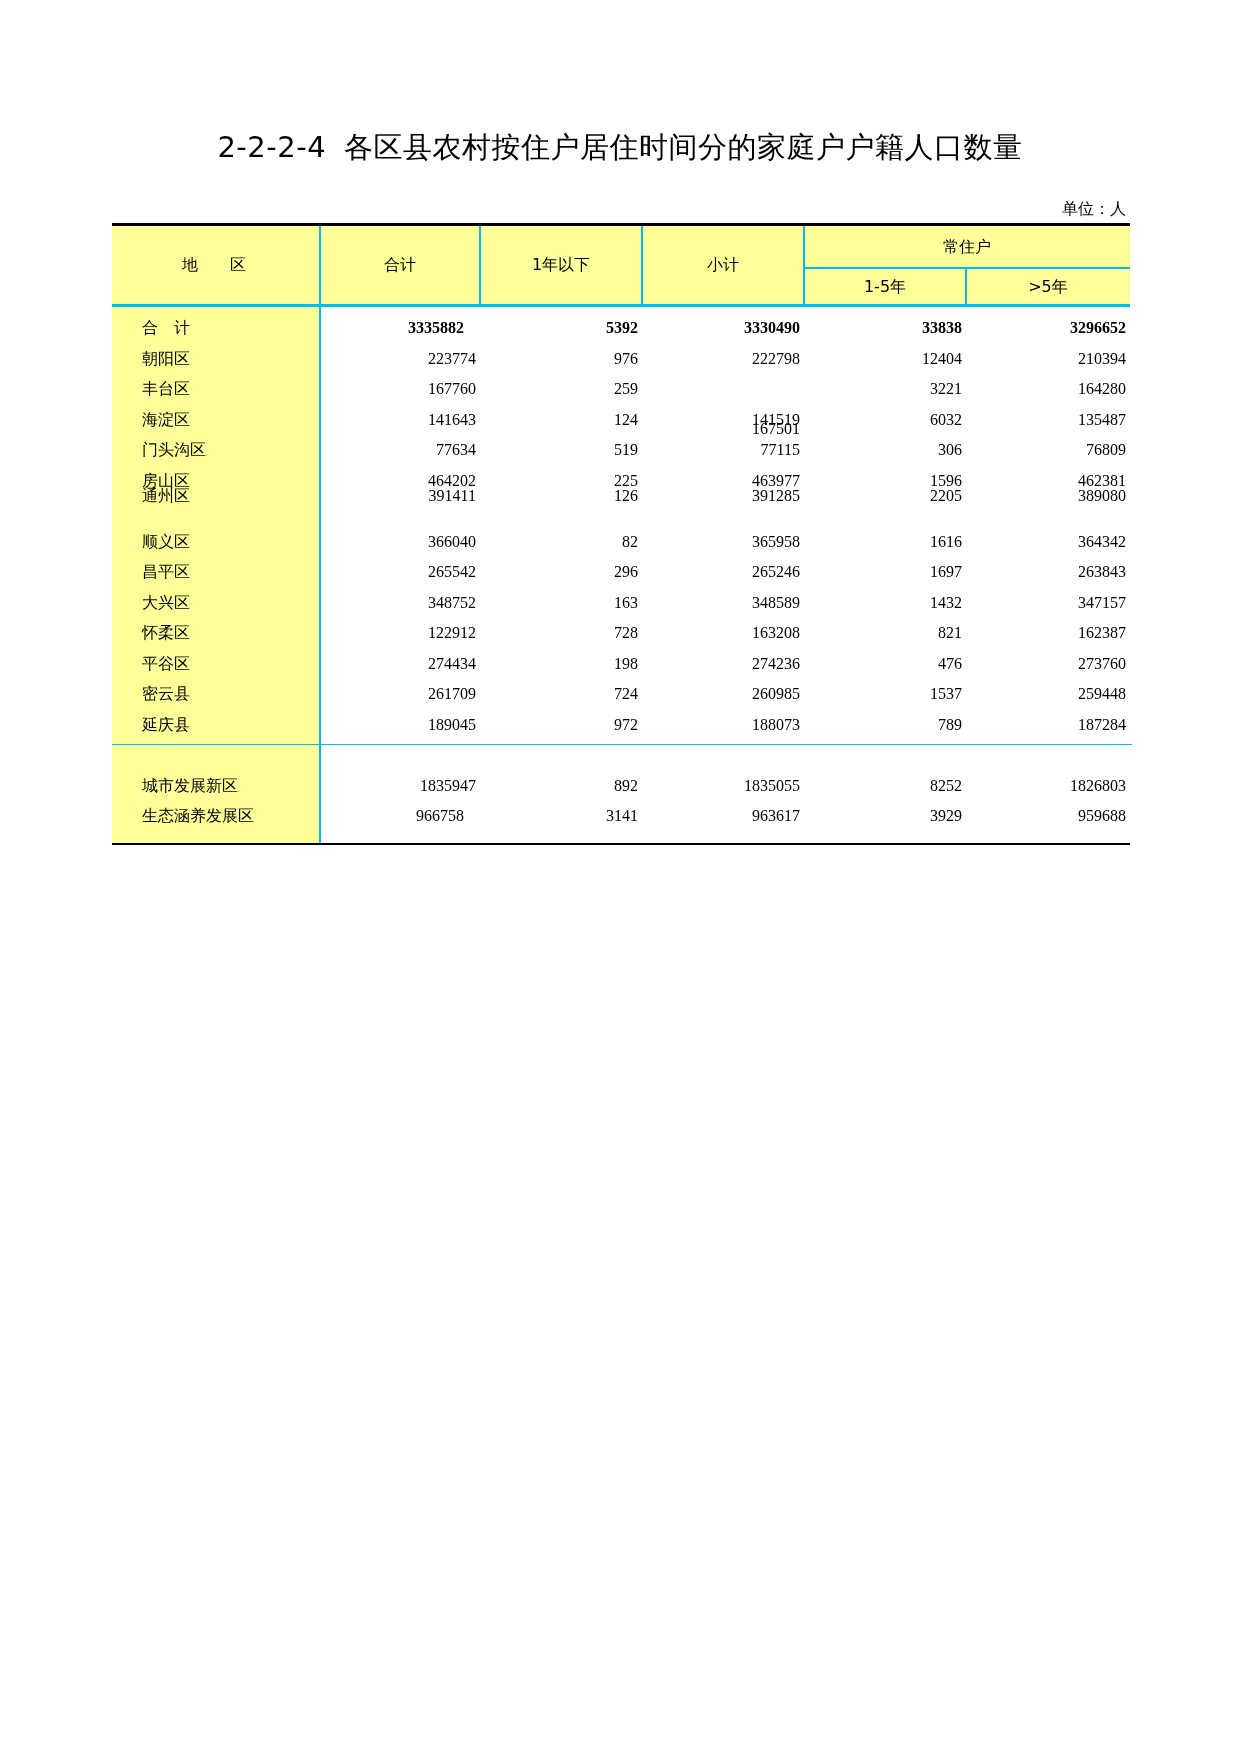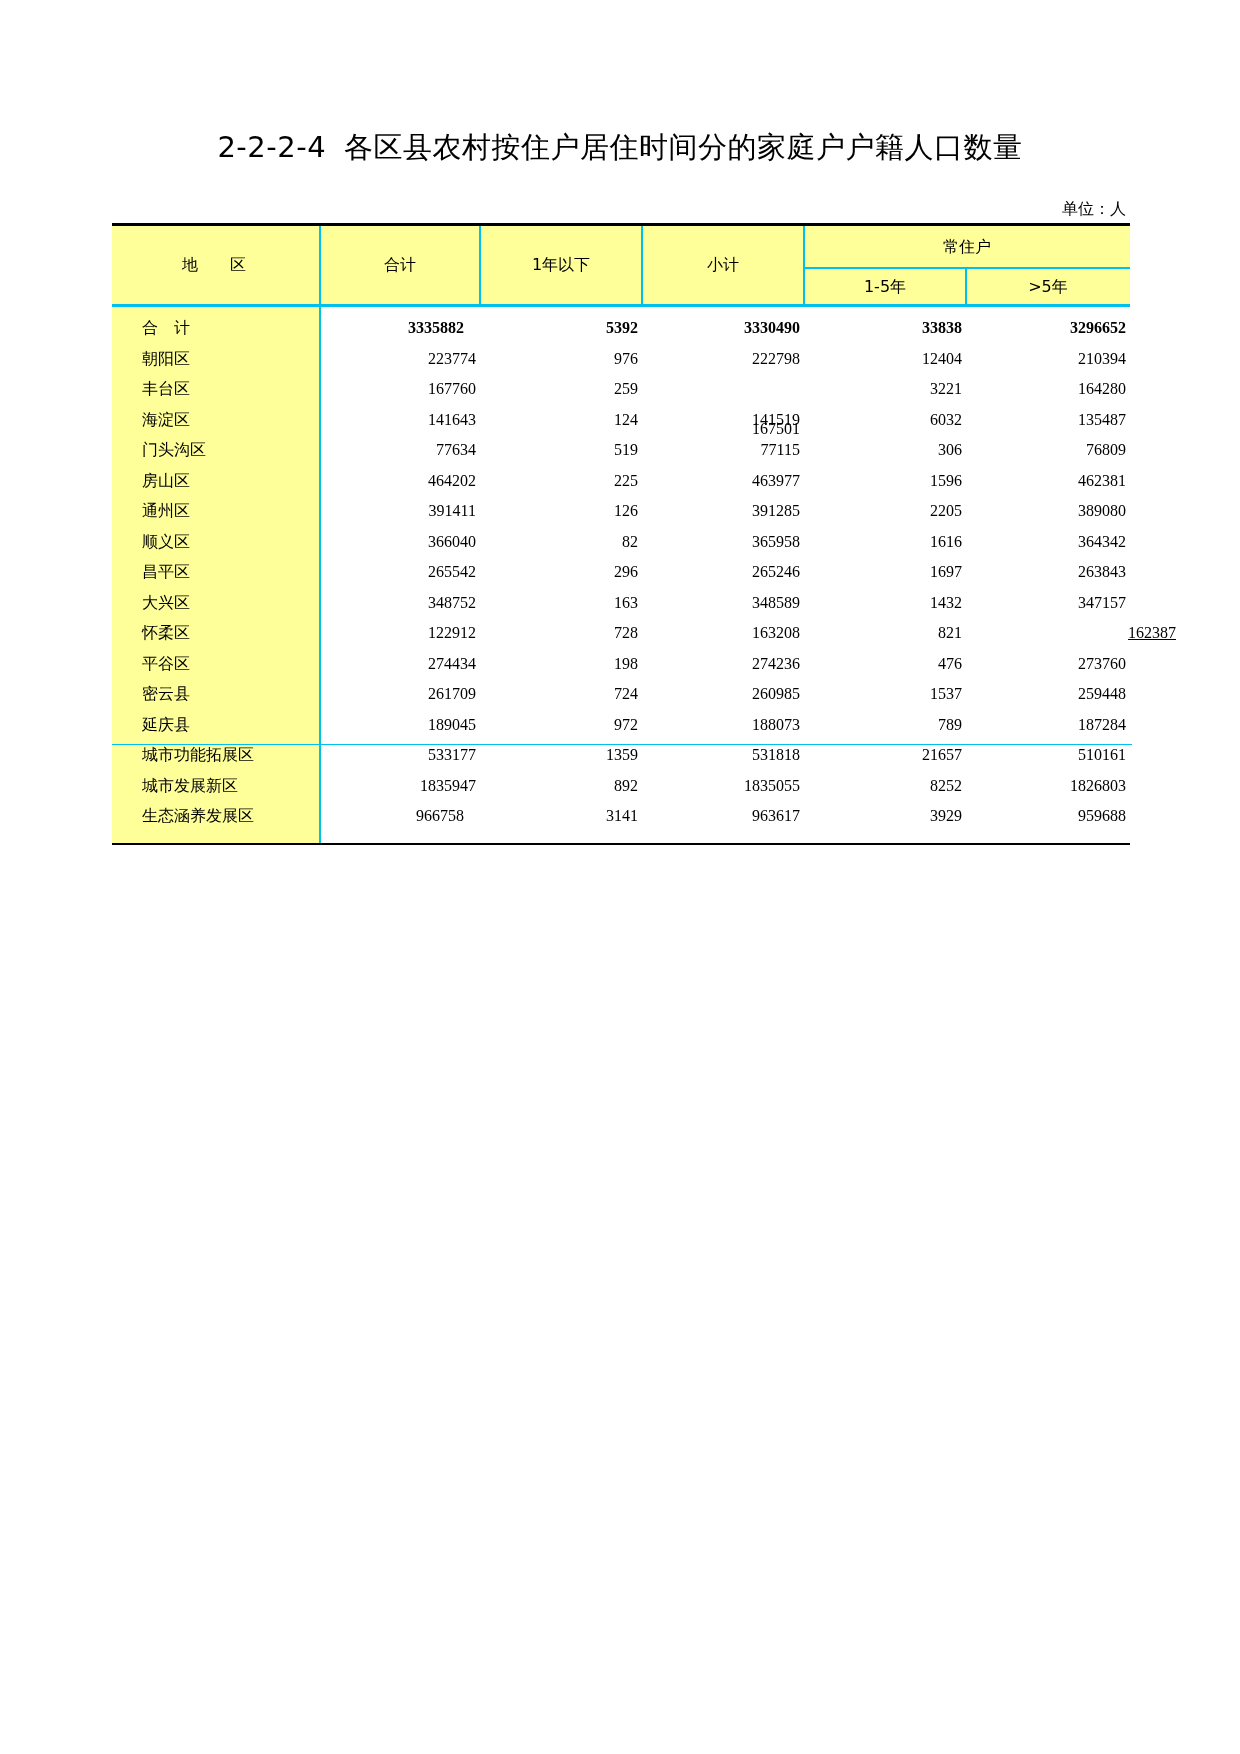--- a/index.html
+++ b/index.html
@@ -105,21 +105,21 @@
       <div class="cell" style="left:854px;width:164px;">76809</div>
     </div>
     <div class="row" style="top:158.5px;">
       <div class="cell name">房山区</div>
       <div class="cell" style="left:208px;width:160px;">464202</div>
       <div class="cell" style="left:368px;width:162px;">225</div>
       <div class="cell" style="left:530px;width:162px;">463977</div>
       <div class="cell" style="left:692px;width:162px;">1596</div>
       <div class="cell" style="left:854px;width:164px;">462381</div>
     </div>
-    <div class="row" style="top:189px;">
+    <div class="row" style="top:174px;">
       <div class="cell name">通州区</div>
       <div class="cell" style="left:208px;width:160px;">391411</div>
       <div class="cell" style="left:368px;width:162px;">126</div>
       <div class="cell" style="left:530px;width:162px;">391285</div>
       <div class="cell" style="left:692px;width:162px;">2205</div>
       <div class="cell" style="left:854px;width:164px;">389080</div>
     </div>
     <div class="row" style="top:219.5px;">
       <div class="cell name">顺义区</div>
       <div class="cell" style="left:208px;width:160px;">366040</div>
@@ -143,21 +143,21 @@
       <div class="cell" style="left:530px;width:162px;">348589</div>
       <div class="cell" style="left:692px;width:162px;">1432</div>
       <div class="cell" style="left:854px;width:164px;">347157</div>
     </div>
     <div class="row" style="top:311px;">
       <div class="cell name">怀柔区</div>
       <div class="cell" style="left:208px;width:160px;">122912</div>
       <div class="cell" style="left:368px;width:162px;">728</div>
       <div class="cell" style="left:530px;width:162px;">163208</div>
       <div class="cell" style="left:692px;width:162px;">821</div>
-      <div class="cell" style="left:904px;width:164px;text-decoration:underline;">162387</div>
+      <div class="cell" style="left:854px;width:164px;">162387</div>
     </div>
     <div class="row" style="top:341.5px;">
       <div class="cell name">平谷区</div>
       <div class="cell" style="left:208px;width:160px;">274434</div>
       <div class="cell" style="left:368px;width:162px;">198</div>
       <div class="cell" style="left:530px;width:162px;">274236</div>
       <div class="cell" style="left:692px;width:162px;">476</div>
       <div class="cell" style="left:854px;width:164px;">273760</div>
     </div>
     <div class="row" style="top:372px;">
@@ -169,28 +169,20 @@
       <div class="cell" style="left:854px;width:164px;">259448</div>
     </div>
     <div class="row" style="top:402.5px;">
       <div class="cell name">延庆县</div>
       <div class="cell" style="left:208px;width:160px;">189045</div>
       <div class="cell" style="left:368px;width:162px;">972</div>
       <div class="cell" style="left:530px;width:162px;">188073</div>
       <div class="cell" style="left:692px;width:162px;">789</div>
       <div class="cell" style="left:854px;width:164px;">187284</div>
     </div>
-    <div class="row" style="top:433px;">
-      <div class="cell name">城市功能拓展区</div>
-      <div class="cell" style="left:208px;width:160px;">533177</div>
-      <div class="cell" style="left:368px;width:162px;">1359</div>
-      <div class="cell" style="left:530px;width:162px;">531818</div>
-      <div class="cell" style="left:692px;width:162px;">21657</div>
-      <div class="cell" style="left:854px;width:164px;">510161</div>
-    </div>
     <div class="row" style="top:463.5px;">
       <div class="cell name">城市发展新区</div>
       <div class="cell" style="left:208px;width:160px;">1835947</div>
       <div class="cell" style="left:368px;width:162px;">892</div>
       <div class="cell" style="left:530px;width:162px;">1835055</div>
       <div class="cell" style="left:692px;width:162px;">8252</div>
       <div class="cell" style="left:854px;width:164px;">1826803</div>
     </div>
     <div class="row" style="top:494px;">
       <div class="cell name">生态涵养发展区</div>

